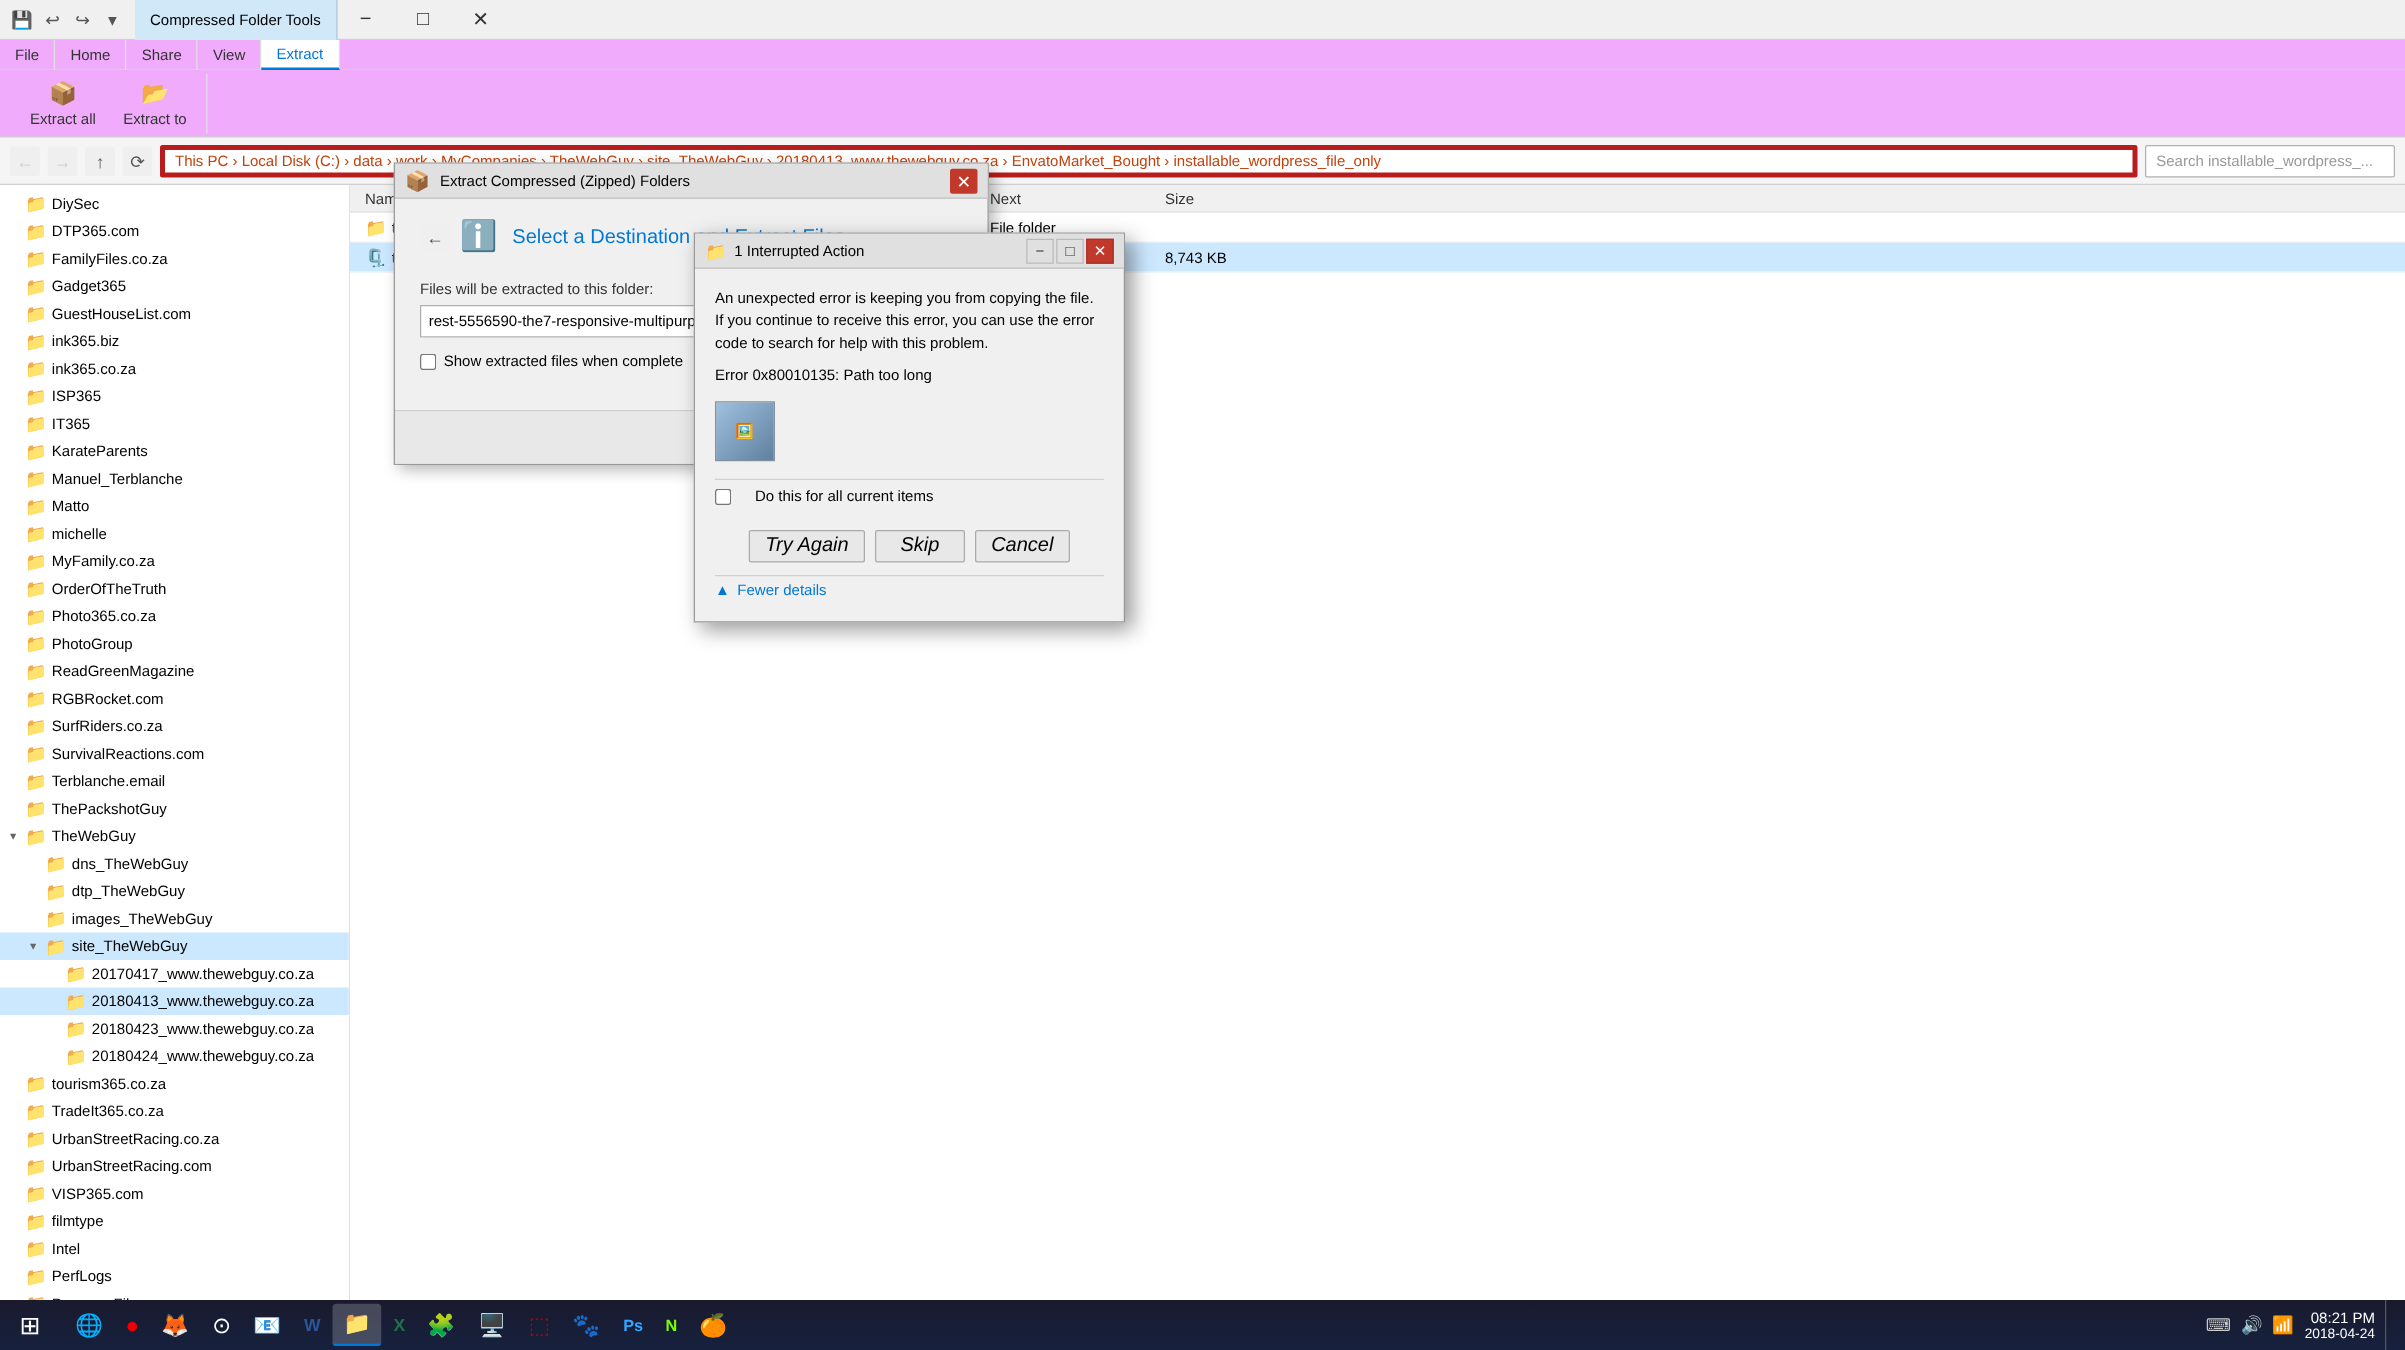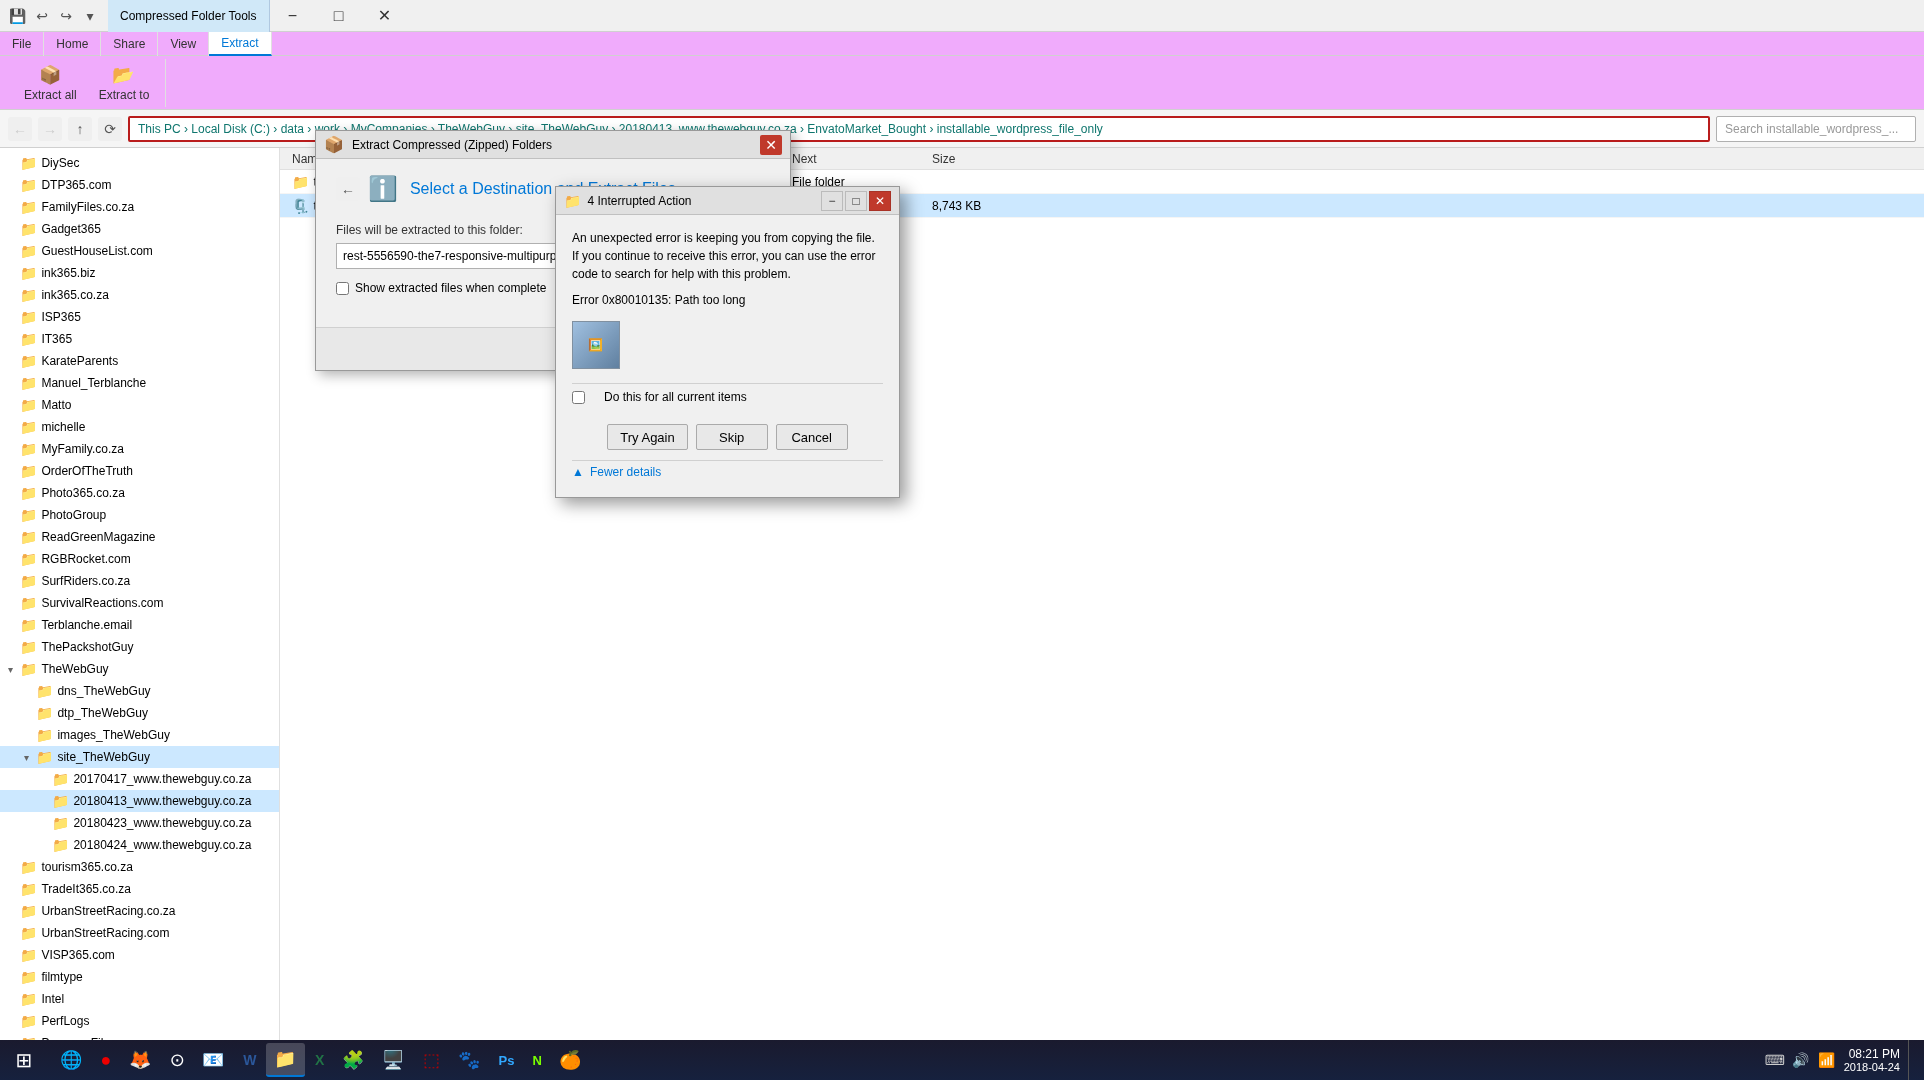--- a/index.html
+++ b/index.html
@@ -73,22 +73,22 @@
       background: #f5f5f5; border-bottom: 1px solid #d0d0d0;
       display: flex; align-items: center; padding: 0 8px; gap: 6px;
     }
     .nav-btn {
       width: 24px; height: 24px; display: flex; align-items: center; justify-content: center;
       cursor: pointer; border: 1px solid transparent; border-radius: 3px; font-size: 14px;
       color: #555;
     }
     .nav-btn.disabled { color: #ccc; cursor: default; }
     .address-path {
-      flex: 1; height: 26px; border: 2px solid #b91c1c; background: #fff;
-      padding: 0 8px; display: flex; align-items: center; font-size: 12px; color: #0f766e;
+      flex: 1; height: 26px; border: 4px solid #b91c1c; background: #fff;
+      padding: 0 8px; display: flex; align-items: center; font-size: 12px; color: #c2410c;
       border-radius: 2px;
     }
     .search-box {
       width: 200px; height: 26px; border: 1px solid #b0b0b0; background: #fff;
       padding: 0 8px; border-radius: 2px; font-size: 12px;
       display: flex; align-items: center; color: #999;
     }
 
     
     .main-area {
@@ -225,21 +225,21 @@
     .file-info .filename { font-weight: bold; }
     .interrupted-checkbox-row {
       display: flex; align-items: center; gap: 19px; margin-bottom: 14px;
       padding: 6px 0; border-top: 1px solid #d0d0d0;
     }
     .interrupted-actions {
       display: flex; justify-content: center; gap: 8px; margin-bottom: 10px;
     }
     .int-btn {
       min-width: 72px; height: 26px; border: 1px solid #aaa; background: #e8e8e8;
-      font-size: 13px; cursor: pointer; padding: 0 12px; border-radius: 2px;
+      font-size: 16px; cursor: pointer; padding: 0 12px; border-radius: 2px; font-style: italic;
     }
     .int-btn.primary { background: #e8e8e8; }
     .fewer-details {
       display: flex; align-items: center; gap: 6px; font-size: 12px; color: #0078d7;
       cursor: pointer; padding: 4px 0; border-top: 1px solid #d0d0d0;
     }
 
     
     .taskbar {
       position: absolute; bottom: 0; left: 0; right: 0; height: 40px;
@@ -649,21 +649,21 @@
   </div>
   <div class="dialog-footer">
     <button class="dialog-btn disabled">Next</button>
     <button class="dialog-btn">Cancel</button>
   </div>
 </div>
 
 <div class="interrupted-dialog">
   <div class="interrupted-title-bar">
     <span class="interrupted-title-icon">📁</span>
-    <span class="interrupted-title-text">4 Interrupted Action</span>
+    <span class="interrupted-title-text">1 Interrupted Action</span>
     <div class="interrupted-title-btns">
       <button class="int-title-btn">−</button>
       <button class="int-title-btn">□</button>
       <button class="int-title-btn close">✕</button>
     </div>
   </div>
   <div class="interrupted-body">
     <p class="interrupted-message">An unexpected error is keeping you from copying the file. If you continue to receive this error, you can use the error code to search for help with this problem.</p>
     <p class="interrupted-error">Error 0x80010135: Path too long</p>
     <div class="interrupted-file-section">

